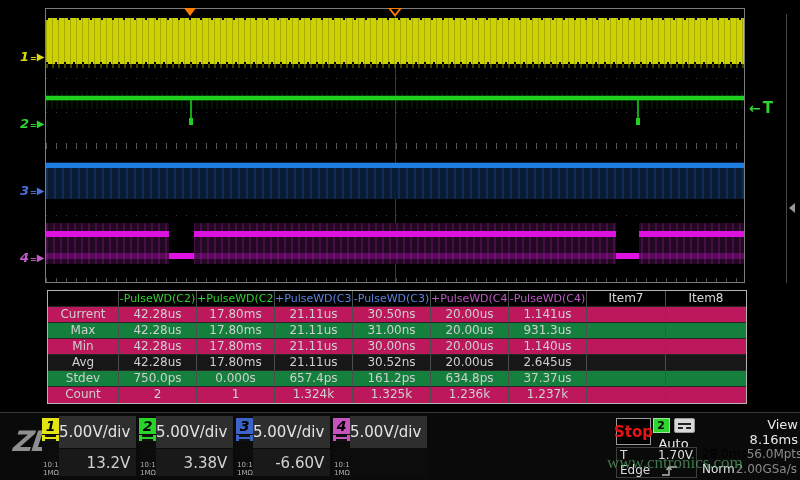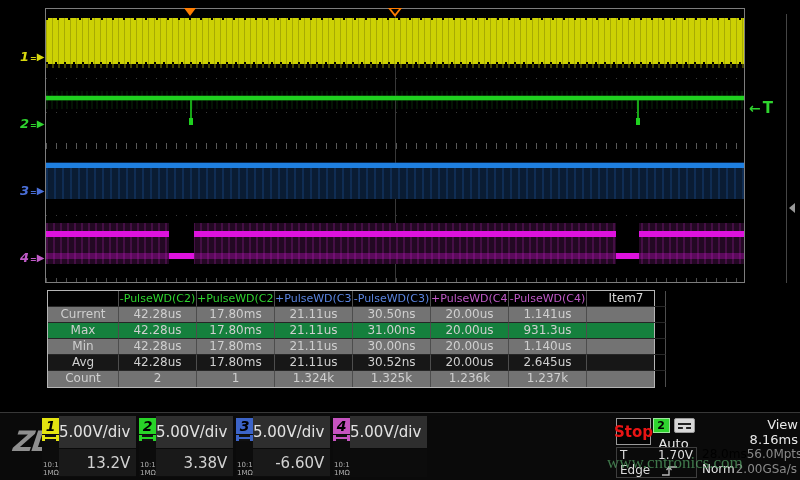--- a/index.html
+++ b/index.html
@@ -71,30 +71,30 @@
 
   
   #tmark{position:absolute;left:749px;top:99px;color:#2fd42f;font-size:15px;font-weight:bold;
         display:flex;gap:2px;align-items:center}
   #tmark .ar{font-size:14px}
   #redge{position:absolute;left:786px;top:14px;width:1px;height:269px;background:#454545}
   #rhandle{position:absolute;left:789px;top:203px;width:0;height:0;
         border-top:5px solid transparent;border-bottom:5px solid transparent;border-right:6px solid #989898}
 
   
-  #mtable{position:absolute;left:47px;top:290px;width:608px;border:1px solid #b5b5b5;
+  #mtable{position:absolute;left:47px;top:290px;width:700px;border:1px solid #b5b5b5;
         box-sizing:border-box;background:#000;font-size:12px;color:#cfcfcf}
   .trow{display:grid;grid-template-columns:71px 78px 78px 78px 78px 78px 78px 79px 1fr;
         height:16px;line-height:15px;text-align:center}
   .trow>div{border-right:1px solid #4d4d4d;border-bottom:1px solid #262626;overflow:hidden;white-space:nowrap}
   .trow>div:last-child{border-right:none}
   .trow.last>div{border-bottom:none}
   .th{background:#000;font-size:11px}
   .hc2{color:#2fd42f}.hc3{color:#5b85e0}.hc4{color:#c05ac8}.hitem{color:#d8d8d8;font-size:12px}
-  .r-light{background:#737373}.r-dark{background:#15803d}.r-mid{background:#171717}
+  .r-light{background:#be185d}.r-dark{background:#15803d}.r-mid{background:#171717}
 
   
   #bar{position:absolute;left:0;top:412px;width:800px;height:68px;background:#0a0a0a;
         border-top:1px solid #383838;box-sizing:border-box}
   #logo{position:absolute;left:14px;top:10px;color:#8f8f8f;font-weight:bold;font-size:28px;
         font-style:italic;letter-spacing:-2px;transform:skewX(-8deg)}
   #logo .reg{font-size:11px;vertical-align:18px;letter-spacing:0;font-style:normal}
 
   .chblock{position:absolute;top:3px;width:94px;height:61px;display:flex;background:#0c0c0c}
   #cb1{left:42px}#cb2{left:139px}#cb3{left:236px}#cb4{left:333px}
@@ -263,20 +263,31 @@
     <div>Avg</div>
     <div>42.28us</div>
     <div>17.80ms</div>
     <div>21.11us</div>
     <div>30.52ns</div>
     <div>20.00us</div>
     <div>2.645us</div>
     <div></div>
     <div></div>
   </div>
+  <div class="trow r-dark">
+    <div>Stdev</div>
+    <div>750.0ps</div>
+    <div>0.000s</div>
+    <div>657.4ps</div>
+    <div>161.2ps</div>
+    <div>634.8ps</div>
+    <div>37.37us</div>
+    <div></div>
+    <div></div>
+  </div>
   <div class="trow r-light last">
     <div>Count</div>
     <div>2</div>
     <div>1</div>
     <div>1.324k</div>
     <div>1.325k</div>
     <div>1.236k</div>
     <div>1.237k</div>
     <div></div>
     <div></div>

